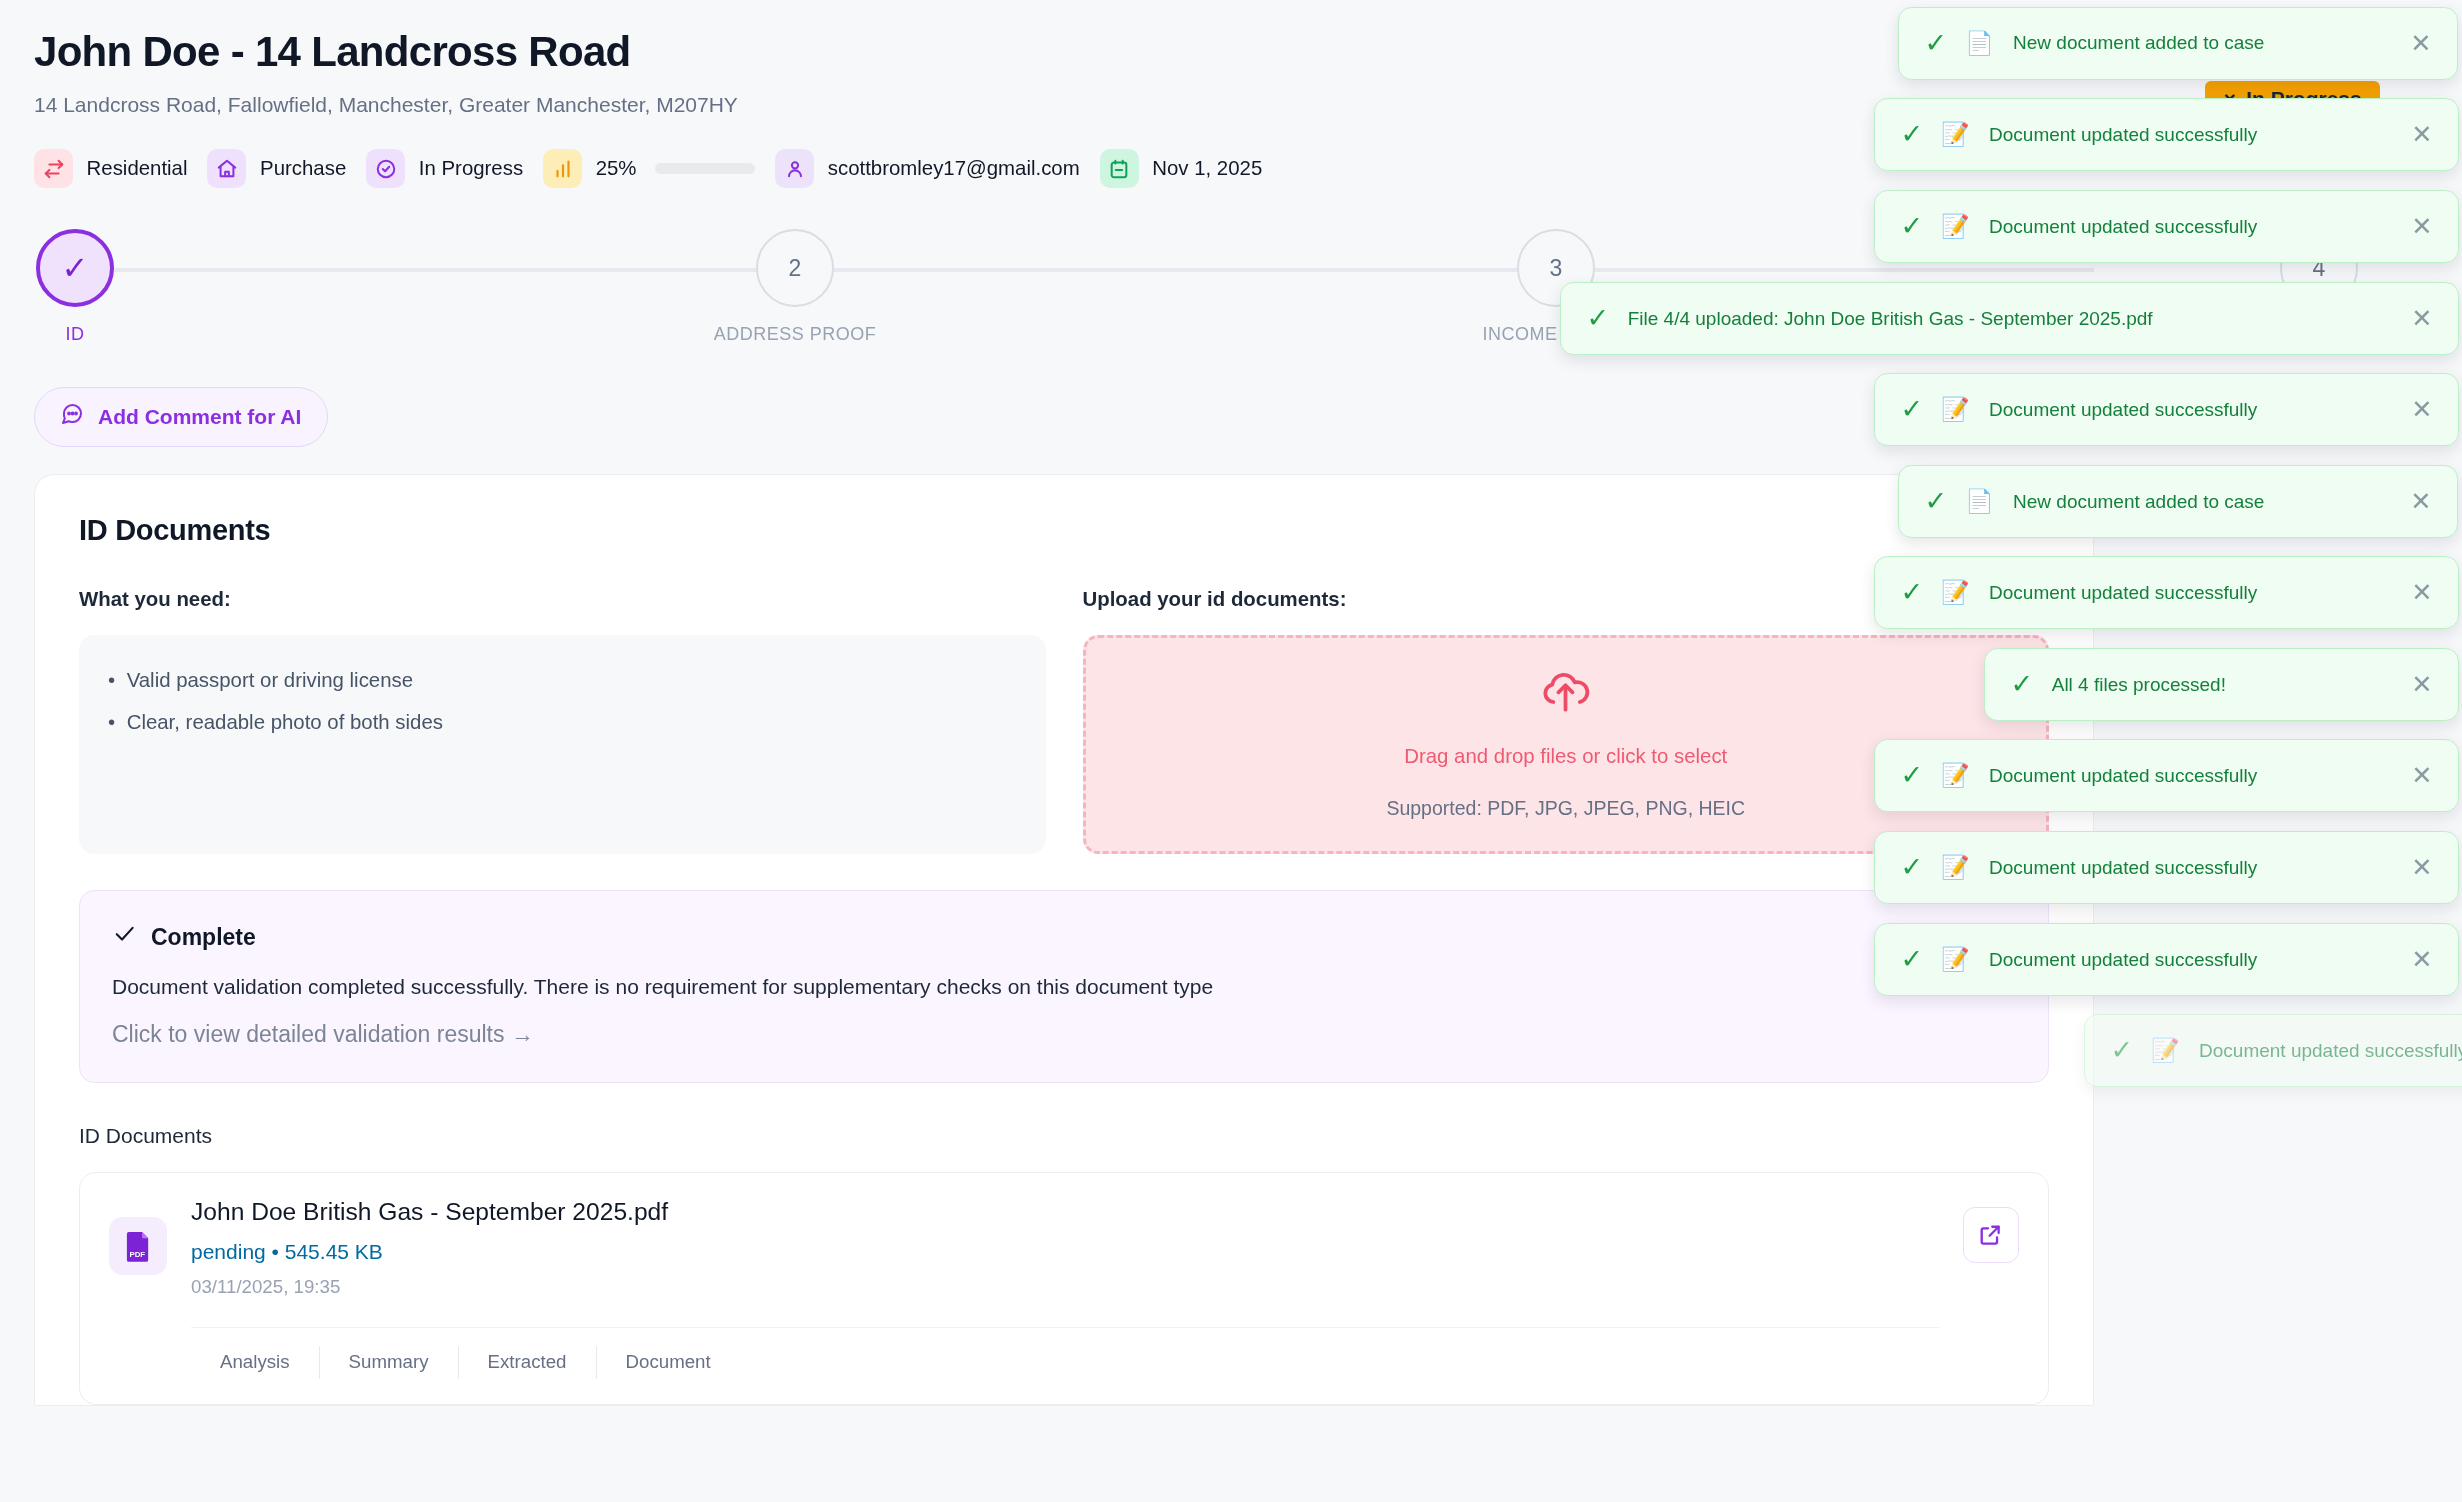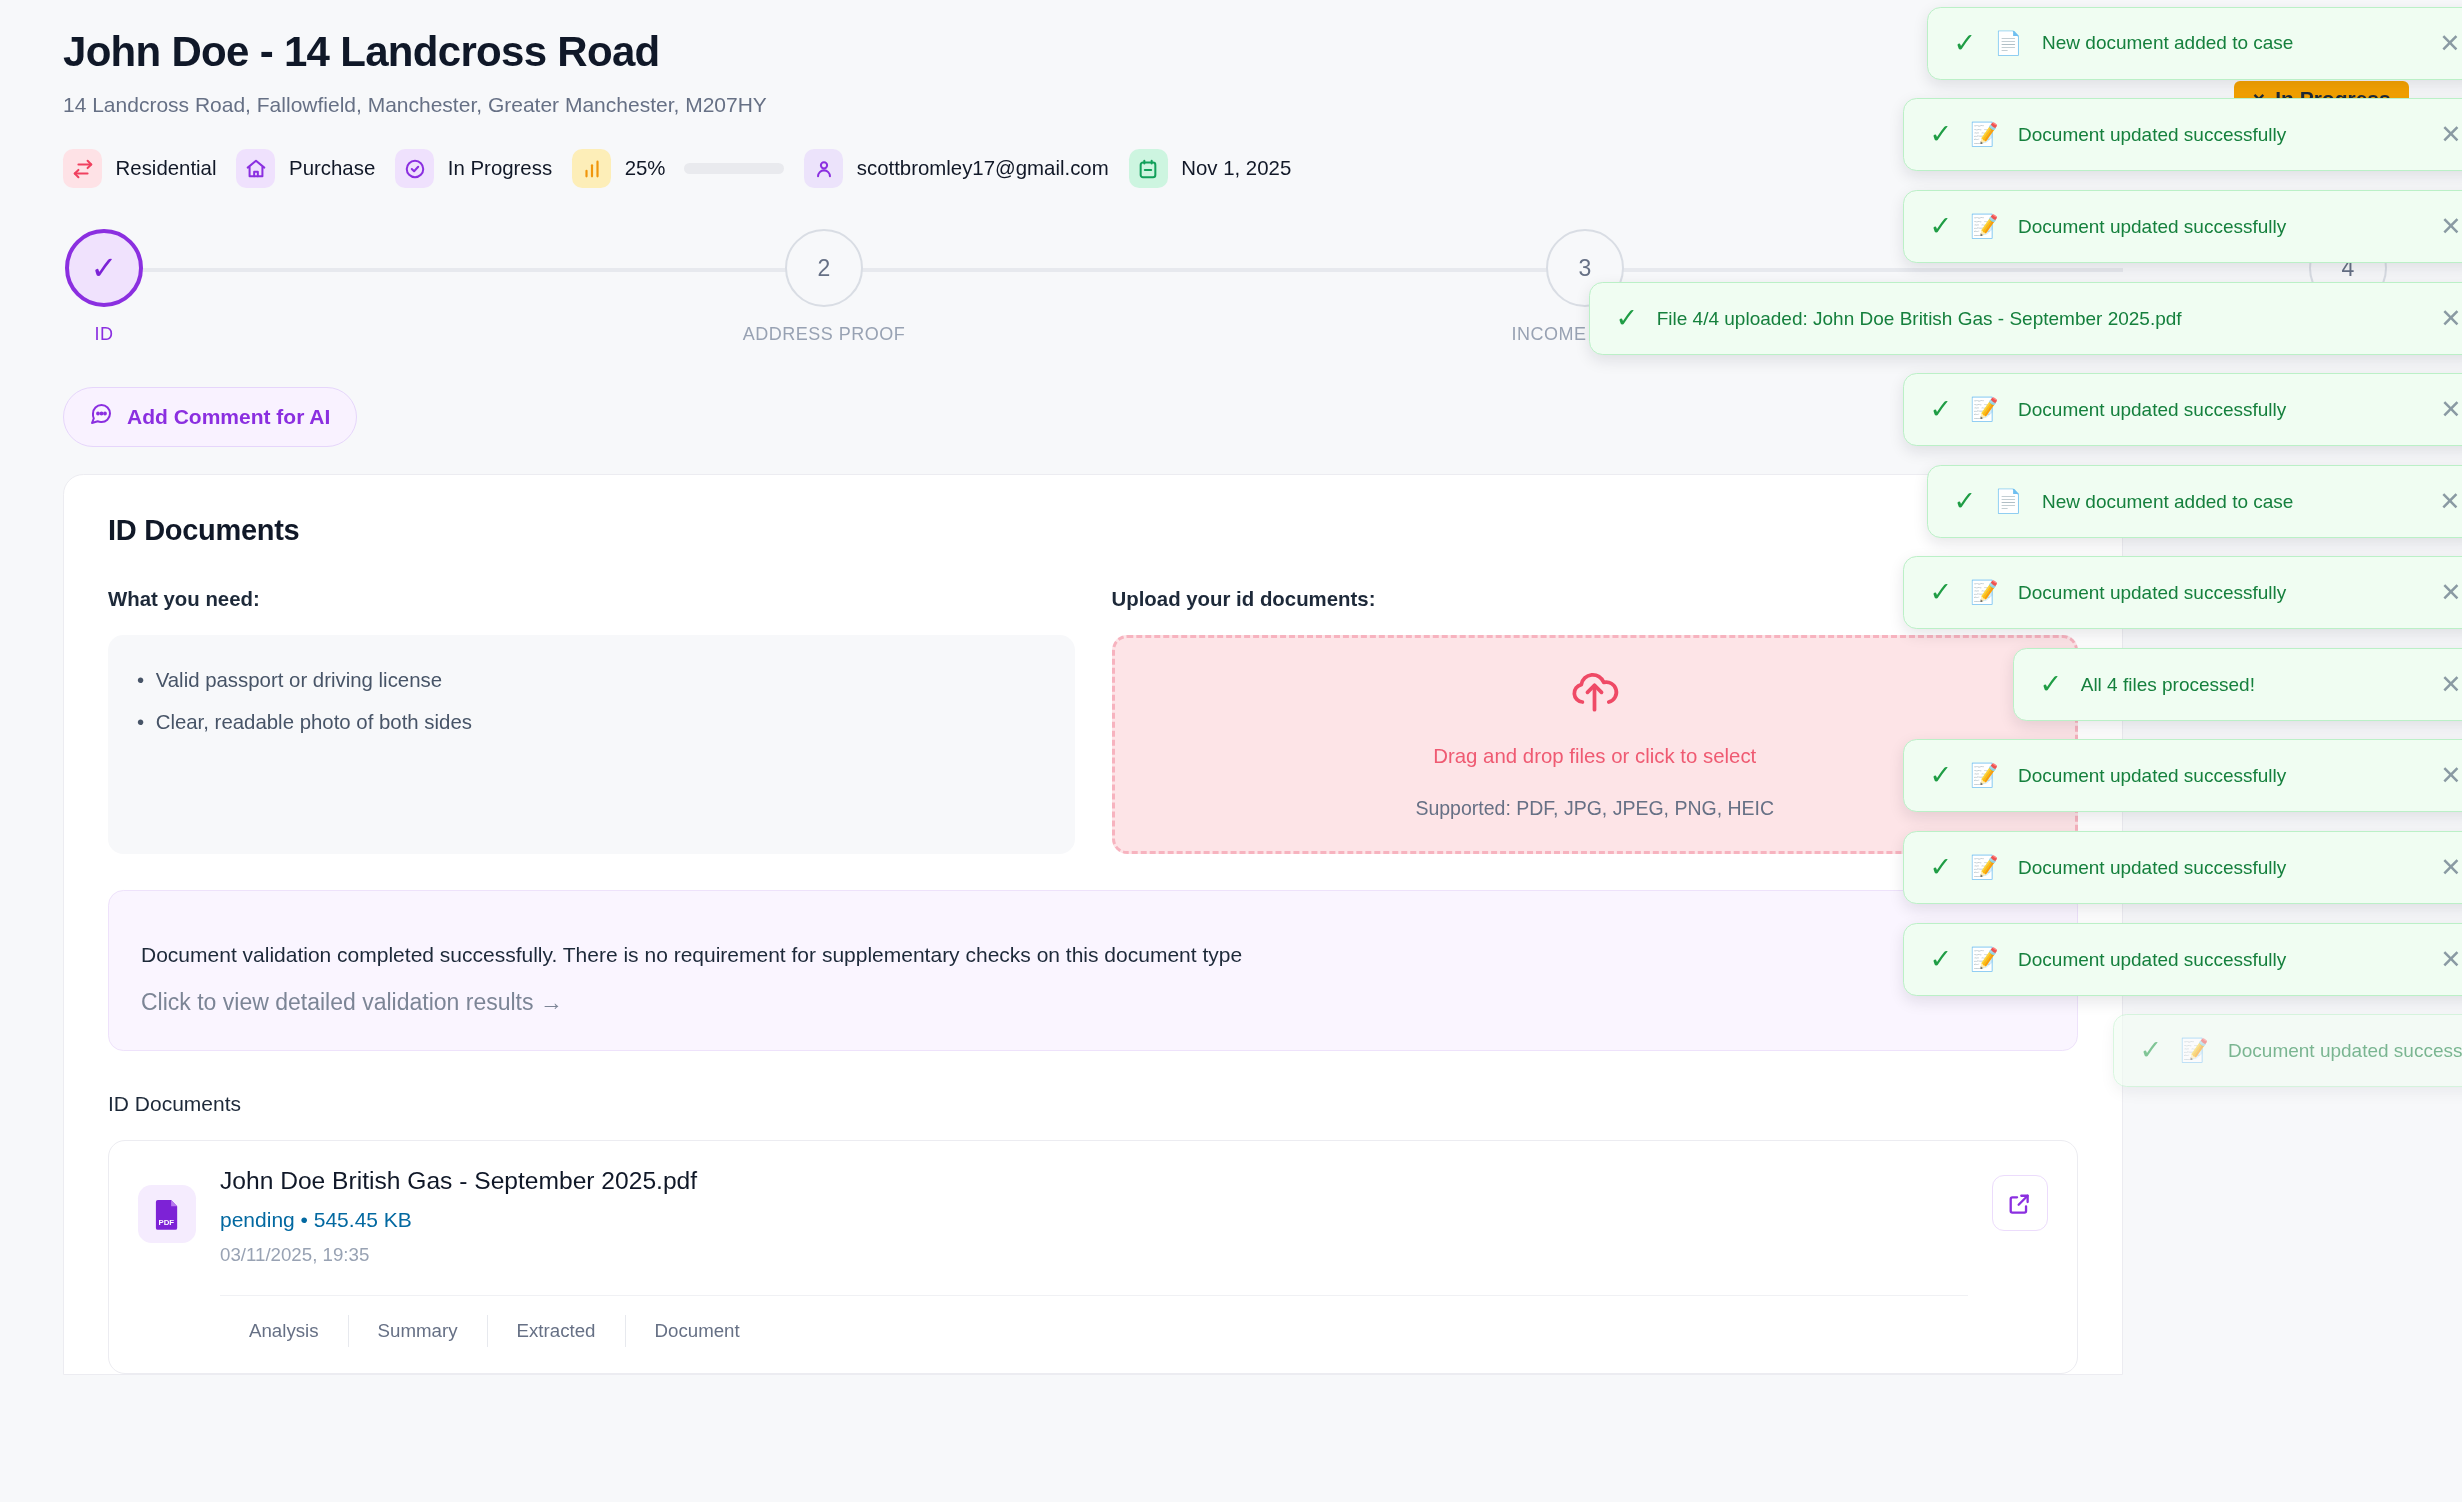--- a/index.html
+++ b/index.html
@@ -3,21 +3,21 @@
 <meta charset="utf-8">
 <style>
   * { box-sizing: border-box; margin: 0; padding: 0; }
   html, body {
     width: 2462px; height: 1503px;
     background: #f7f8fa;
     font-family: "Liberation Sans", sans-serif;
     overflow: hidden;
     color: #111827;
   }
-  .page { position: relative; width: 2128px; height: 1503px; margin-left: 29px; }
+  .page { position: relative; width: 2128px; height: 1503px; }
 
   
   .header { padding: 29px 0 0 34px; }
   .case-title {
     font-size: 42px; font-weight: 700; letter-spacing: -0.7px;
     color: #101828; line-height: 1.08;
   }
   .case-address {
     font-size: 21px; color: #667085; margin-top: 18.7px; font-weight: 400;
   }
@@ -337,20 +337,28 @@
               <polyline points="8.8 10.6 12 7.4 15.2 10.6"></polyline>
             </svg>
           </span>
           <span class="dz-hint">Drag and drop files or click to select</span>
           <span class="dz-sub">Supported: PDF, JPG, JPEG, PNG, HEIC</span>
         </div>
       </div>
     </div>
 
     <div class="validation">
+      <div class="v-status">
+        <span>
+          <svg width="25.4" height="25.4" viewBox="0 0 24 24" fill="none" stroke="#101828" stroke-width="2" stroke-linecap="round" stroke-linejoin="round">
+            <polyline points="4.5 12.5 9.5 17.5 19.5 6.5"></polyline>
+          </svg>
+        </span>
+        <span>Complete</span>
+      </div>
       <div class="v-desc">Document validation completed successfully. There is no requirement for supplementary checks on this document type</div>
       <div class="v-link">Click to view detailed validation results →</div>
     </div>
 
     <div class="doclist-title">ID Documents</div>
 
     <div class="doc-row">
       <div class="pdf-badge">
         <svg width="29" height="34" viewBox="0 0 24 28" fill="none">
           <path d="M4 2.5h11l5 5v18a1.6 1.6 0 0 1-1.6 1.6H4A1.6 1.6 0 0 1 2.4 25.5V4.1A1.6 1.6 0 0 1 4 2.5z" fill="#7d22d6"></path>

